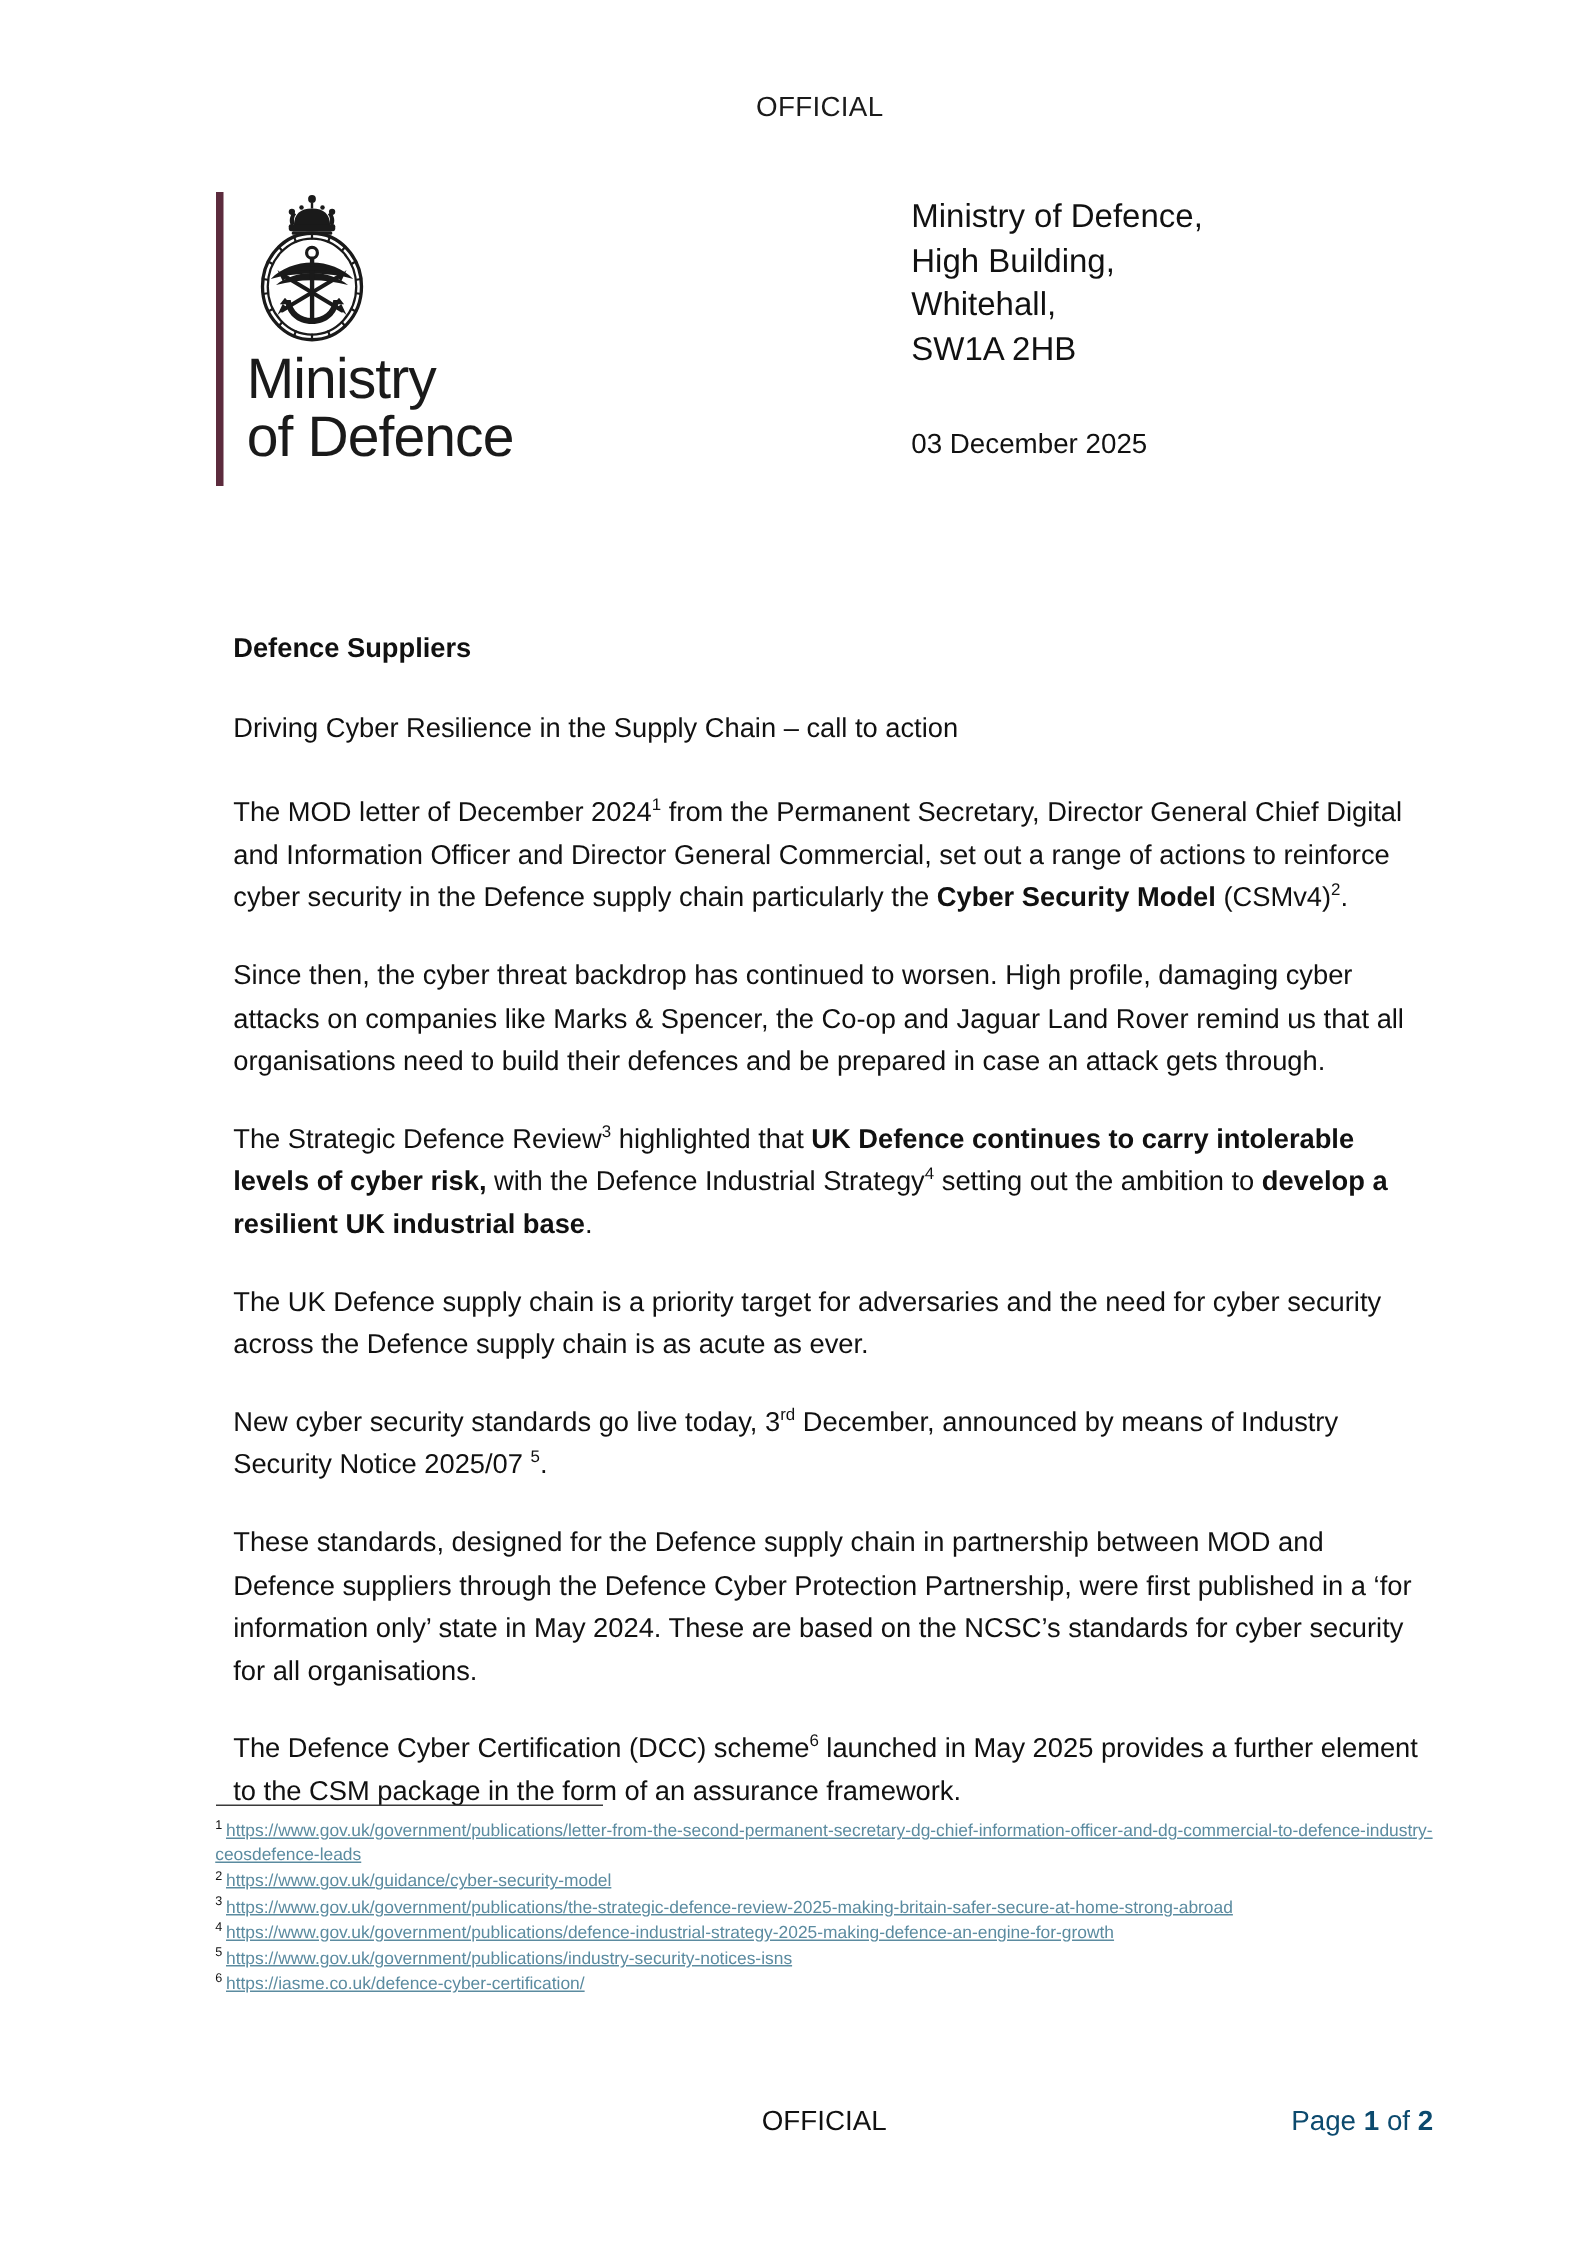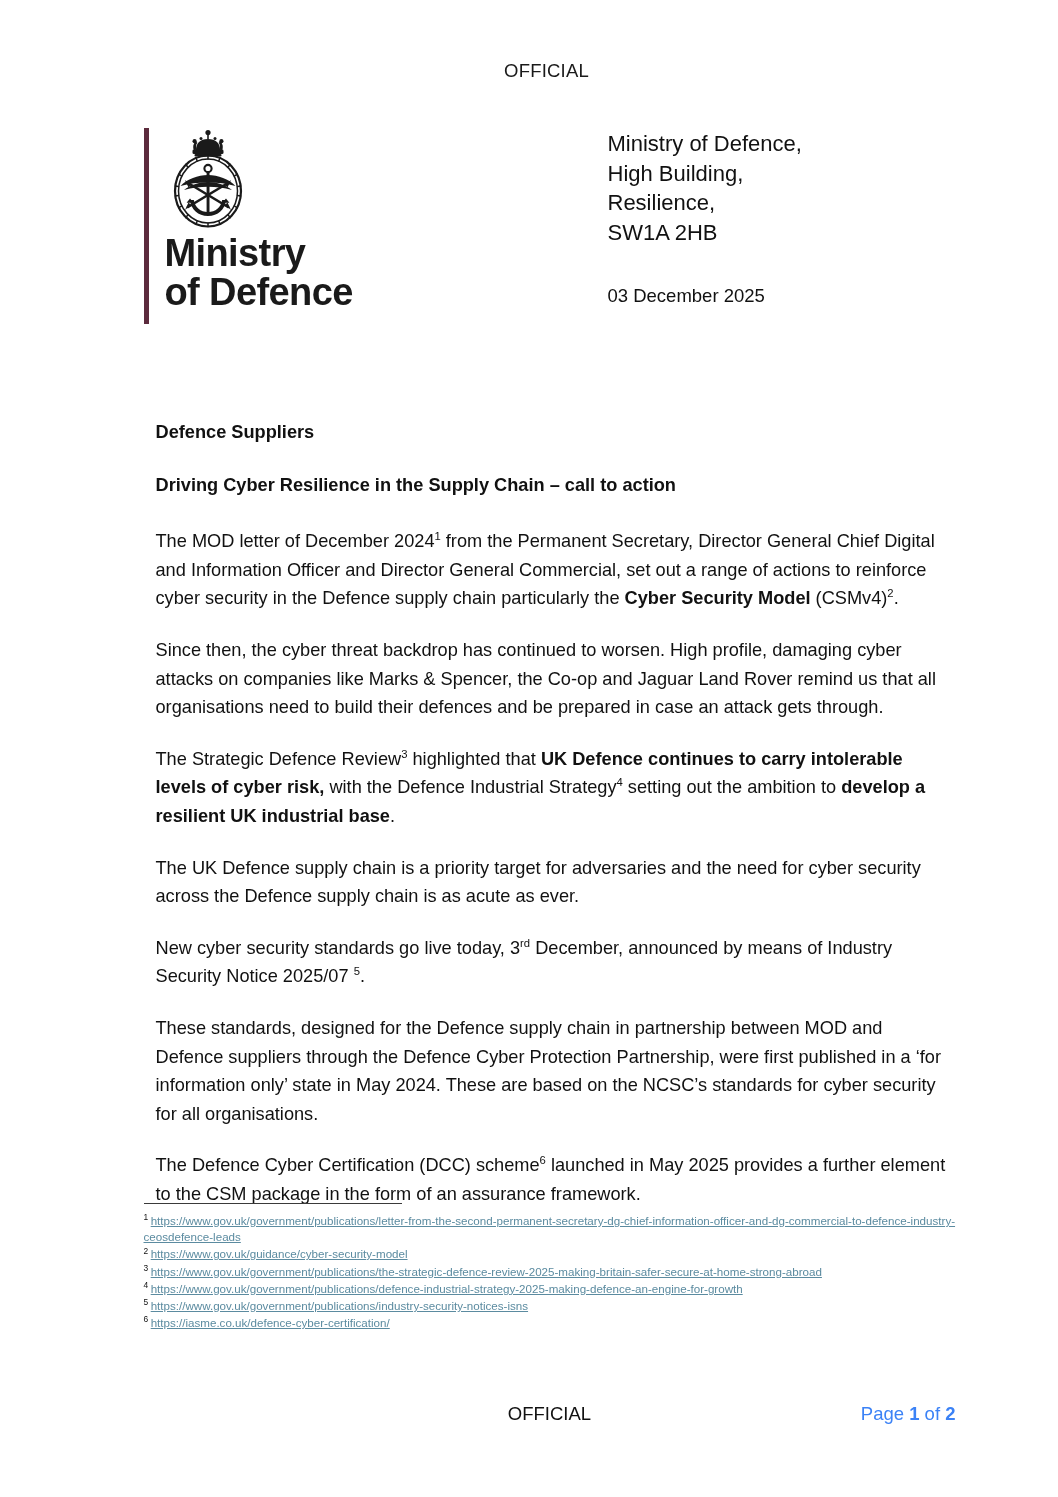--- a/index.html
+++ b/index.html
@@ -58,21 +58,21 @@
   }
   .crest {
     display: block;
   }
   .wordmark {
     margin-top: 4px;
     font-size: 38px;
     line-height: 1.02;
     letter-spacing: -0.6px;
     color: #1a1a1a;
-    font-weight: 700;
+    font-weight: 400;
     white-space: nowrap;
   }
   .wordmark span { display: block; }
 
   
   .address-block {
     position: absolute;
     left: 590px;
     top: 129px;
     font-size: 22px;
@@ -101,21 +101,21 @@
     font-size: 18.2px;
     line-height: 28.6px;
     color: #111111;
     text-align: left;
   }
   .addressee {
     font-weight: bold;
     margin-bottom: 24px !important;
   }
   .subject {
-    font-weight: bold;
+    font-weight: normal;
     margin-bottom: 28px !important;
   }
   .section-heading {
     font-weight: bold;
     font-style: italic;
     text-align: center !important;
     margin: 30px 0 28px 0 !important;
   }
   .body-area b { font-weight: bold; }
   sup {
@@ -171,21 +171,21 @@
     width: 812px;
     text-align: center;
     font-size: 18.5px;
     color: #111111;
   }
   .footer-right {
     position: absolute;
     right: 0;
     top: 0;
     font-size: 18.5px;
-    color: #3b82f6;
+    color: #0c4a6e;
     white-space: nowrap;
   }
   .footer-right b { font-weight: bold; }
 </style>
 </head>
 <body>
 
 <div class="page">
 
   <div class="header-marking">OFFICIAL</div>
@@ -260,21 +260,21 @@
       <div class="wordmark">
         <span>Ministry</span>
         <span>of Defence</span>
       </div>
     </div>
   </div>
 
   <div class="address-block">
     <span class="addr-line">Ministry of Defence,</span>
     <span class="addr-line">High Building,</span>
-    <span class="addr-line">Resilience,</span>
+    <span class="addr-line">Whitehall,</span>
     <span class="addr-line">SW1A 2HB</span>
   </div>
   <div class="date-line">03 December 2025</div>
 
   <div class="body-area">
 
     <p class="addressee">Defence Suppliers</p>
 
     <p class="subject">Driving Cyber Resilience in the Supply Chain – call to action</p>
 

